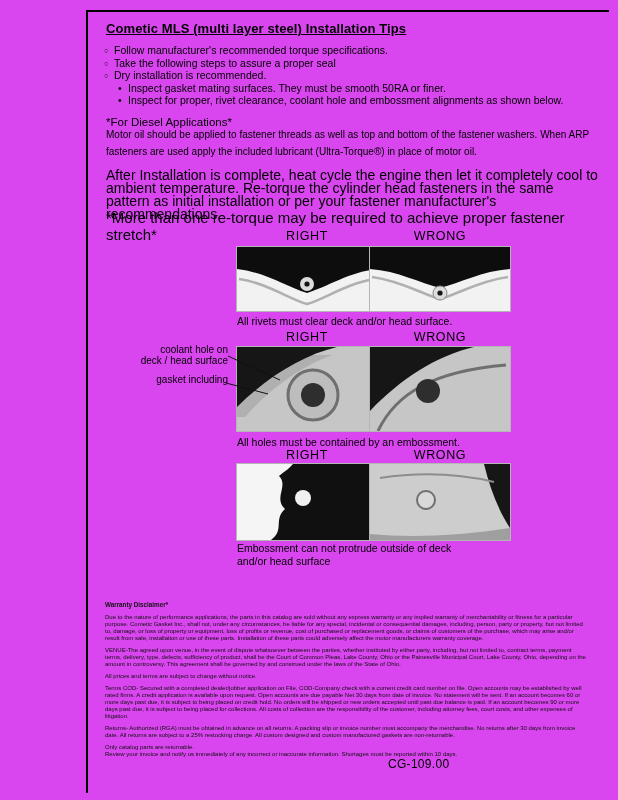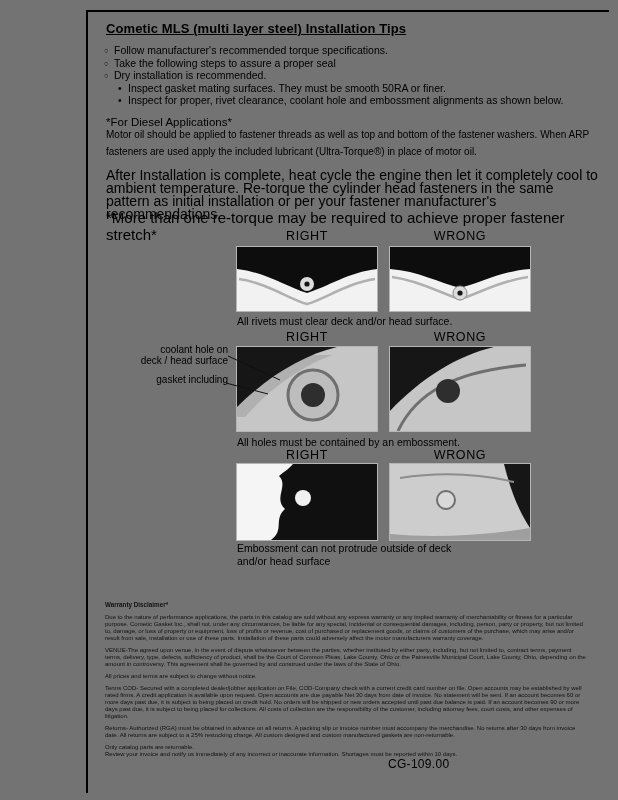--- a/index.html
+++ b/index.html
@@ -1,38 +1,38 @@
 <!DOCTYPE html>
 <html><head>
 <meta charset="utf-8">
 <style>
   * { margin:0; padding:0; box-sizing:border-box; }
   html,body { width:618px; height:800px; }
   body { background:#fff; font-family:"Liberation Sans", sans-serif; color:#000; position:relative; }
-  .page { position:absolute; left:0; top:0; width:618px; height:800px; background:#737373; overflow:hidden; }
+  .page { position:absolute; left:0; top:0; width:618px; height:800px; background:#d946ef; overflow:hidden; }
 
   .btop  { position:absolute; left:86px; top:10px; width:523px; height:2px; background:#000; }
   .bleft { position:absolute; left:86px; top:10px; width:2px; height:783px; background:#000; }
 
   .title { position:absolute; left:106px; top:21px; font-size:13px; font-weight:bold; text-decoration:underline; letter-spacing:0.1px; }
 
   .tips { position:absolute; left:104px; top:44px; width:500px; font-size:10.5px; line-height:12.5px; }
   .tip  { position:relative; padding-left:10px; }
   .tip.l1::before { content:"○"; position:absolute; left:0; top:1px; font-size:7.5px; }
   .tip.sub { margin-left:14px; }
   .tip.sub::before { content:"•"; position:absolute; left:0; top:0; font-size:10.5px; }
 
   .diesel-h { position:absolute; left:106px; top:116px; font-size:11.5px; font-weight:normal; }
   .para1 { position:absolute; left:106px; top:126px; width:492px; font-size:10px; line-height:17px; }
   .para2 { position:absolute; left:106px; top:169px; width:492px; font-size:14px; line-height:13px; }
   .note  { position:absolute; left:106px; top:209px; width:492px; font-size:15px; }
 
   .dlabel { position:absolute; width:142px; text-align:center; font-size:12.5px; letter-spacing:0.6px; }
   .r1 { top:229px; } .r2 { top:330px; } .r3 { top:448px; }
-  .colL { left:236px; } .colR { left:389px; }
+  .colL { left:236px; } .colR { left:369px; }
 
   .diag { position:absolute; width:142px; border:1px solid #b5b5b5; line-height:0; background:#fff; }
   .d1 { top:246px; } .d2 { top:346px; } .d3 { top:463px; }
 
   .cap { position:absolute; left:237px; font-size:10.5px; line-height:13px; }
   .cap1 { top:315px; width:340px; }
   .cap2 { top:436px; width:340px; }
   .cap3 { top:542px; width:245px; }
 
   .ptr-label { position:absolute; text-align:right; font-size:10px; line-height:11px; }

